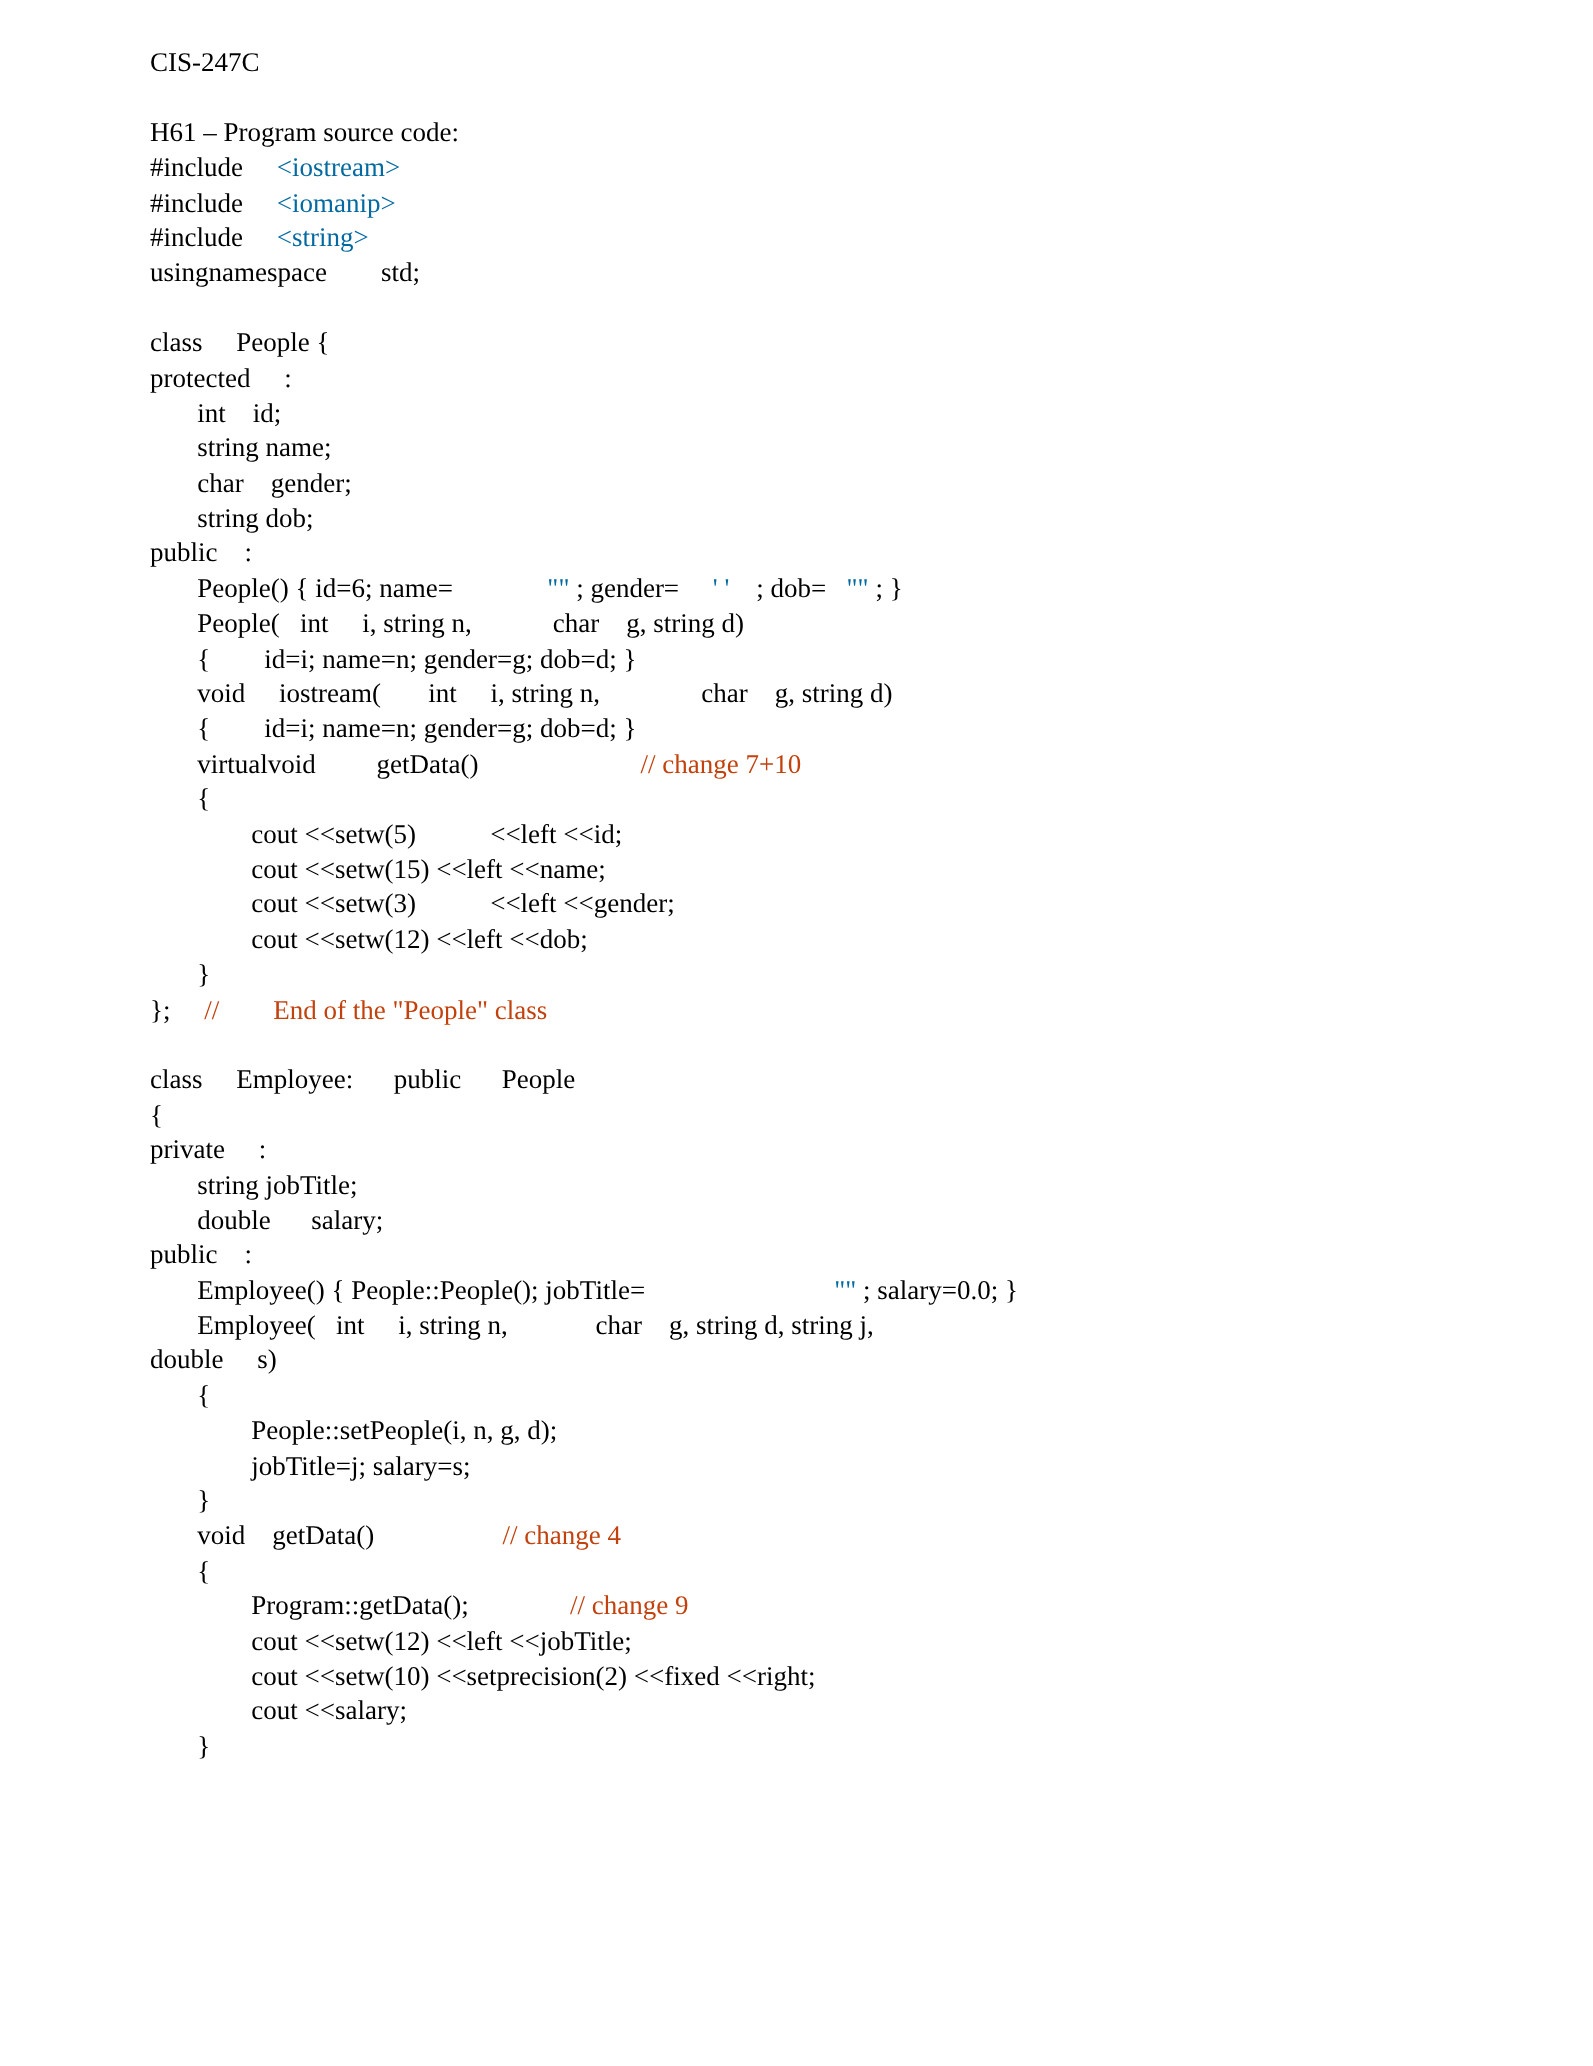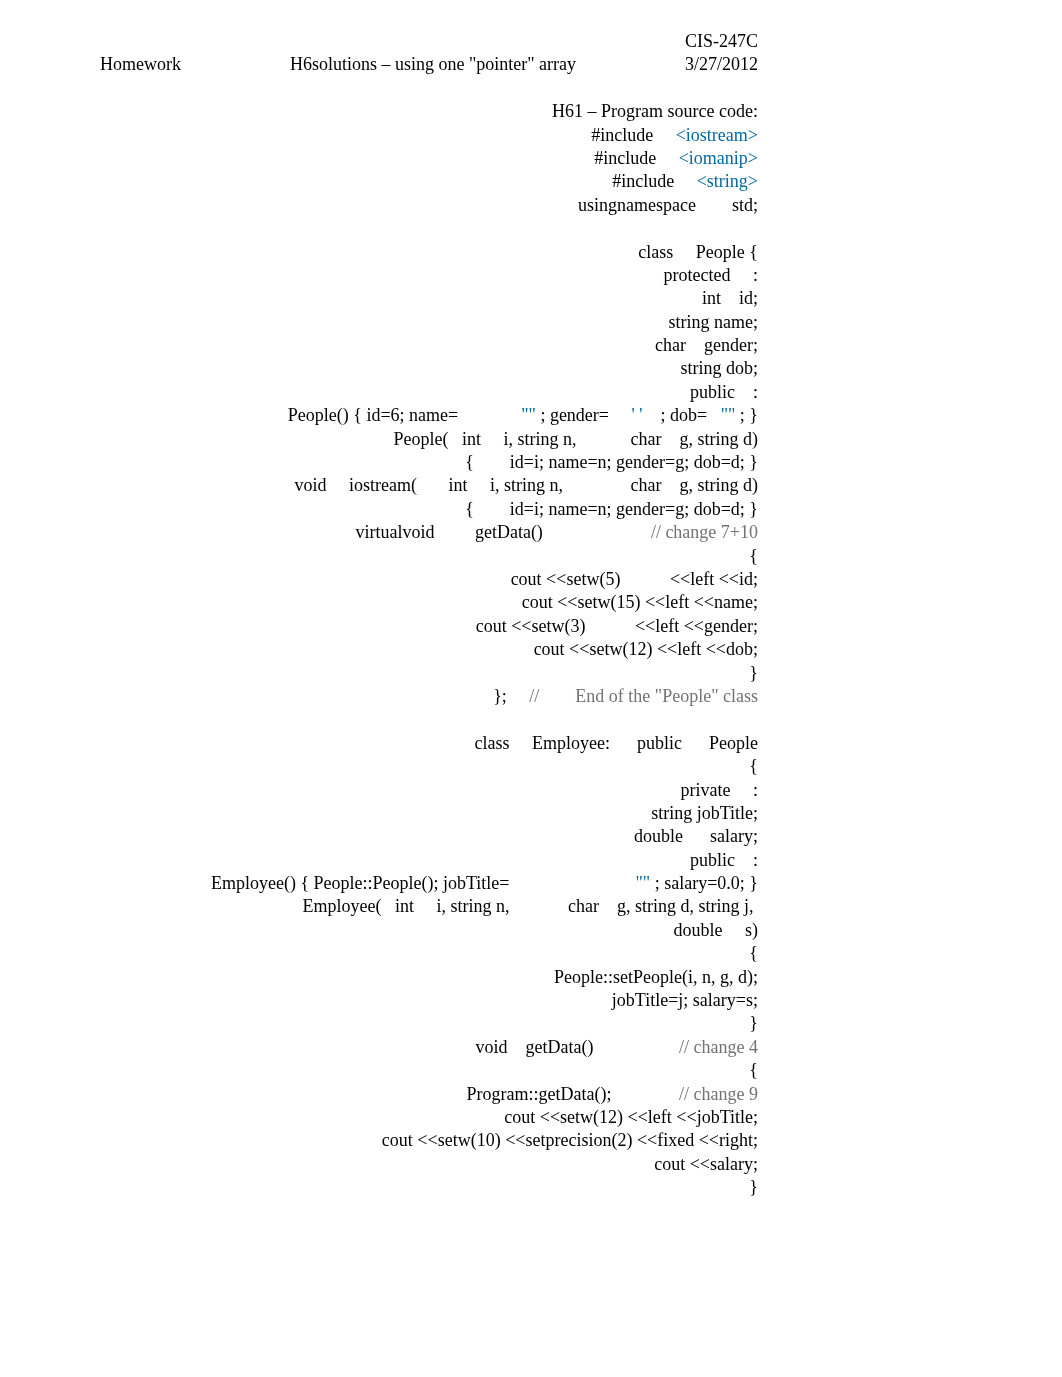--- a/index.html
+++ b/index.html
@@ -10,39 +10,34 @@
     font-size: 18px;
     color: #000;
     line-height: 1.3;
   }
   .page {
     width: 858px;
     min-height: 1377px;
     box-sizing: border-box;
     padding: 30px 100px 30px 100px;
     white-space: pre;
-    text-align: right;
   }
   .header-line {
     display: flex;
     justify-content: space-between;
     white-space: normal;
   }
   .blue { color: #000000; }
   .teal { color: #0369a1; }
-  .green { color: #737373; }
+  .green { color: #c2410c; }
 </style>
 </head>
 <body>
 
-<div class="page"><div>CIS-247C</div><div class="header-line">
-      <span>Homework</span>
-      <span>H6solutions – using one "pointer" array</span>
-      <span>3/27/2012</span>
-    </div>
+<div class="page"><div>CIS-247C</div>
 <div>H61 – Program source code:</div><span class="blue">#include</span>     <span class="teal">&lt;iostream&gt;</span>
 <span class="blue">#include</span>     <span class="teal">&lt;iomanip&gt;</span>
 <span class="blue">#include</span>     <span class="teal">&lt;string&gt;</span>
 <span class="blue">using</span><span class="blue">namespace</span><span>        std;</span>
 
 <span class="blue">class</span><span>     People {</span>
 <span class="blue">protected</span><span>     :</span>
 <span>       </span><span class="blue">int</span><span>    id;</span>
 <span>       string name;</span>
 <span>       </span><span class="blue">char</span><span>    gender;</span>

